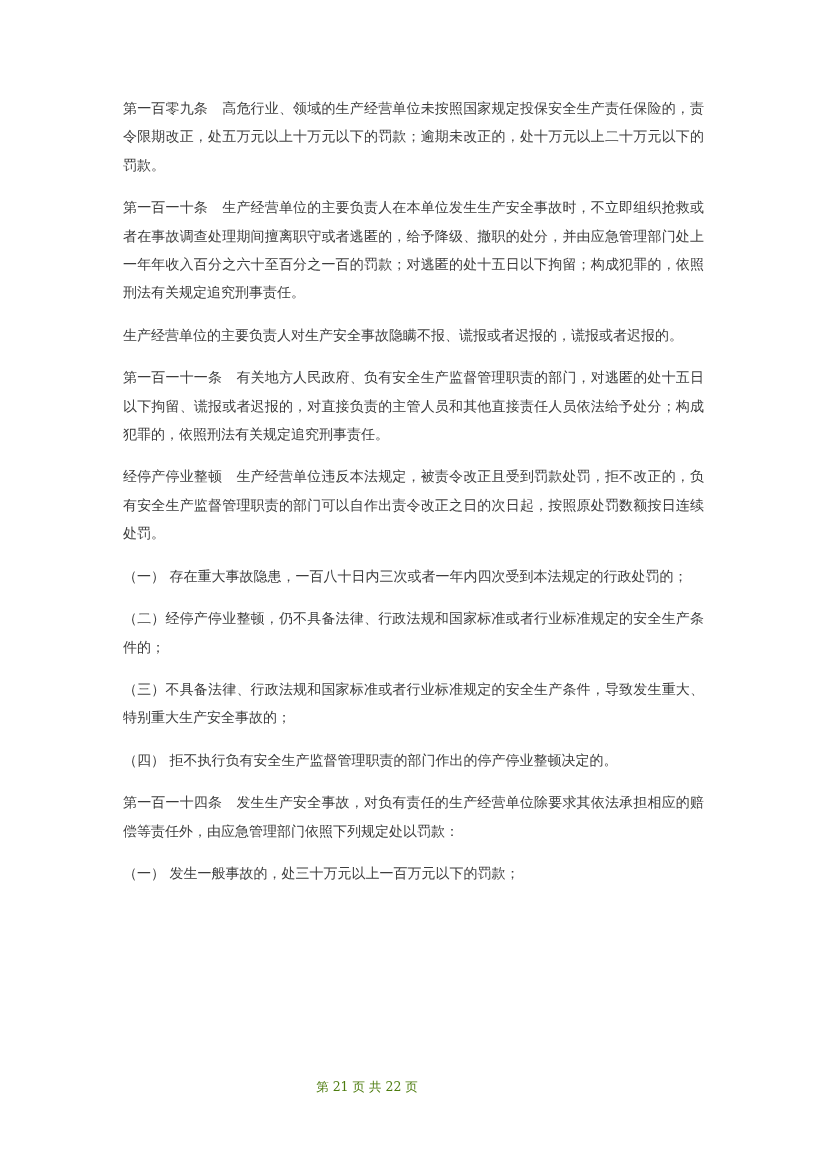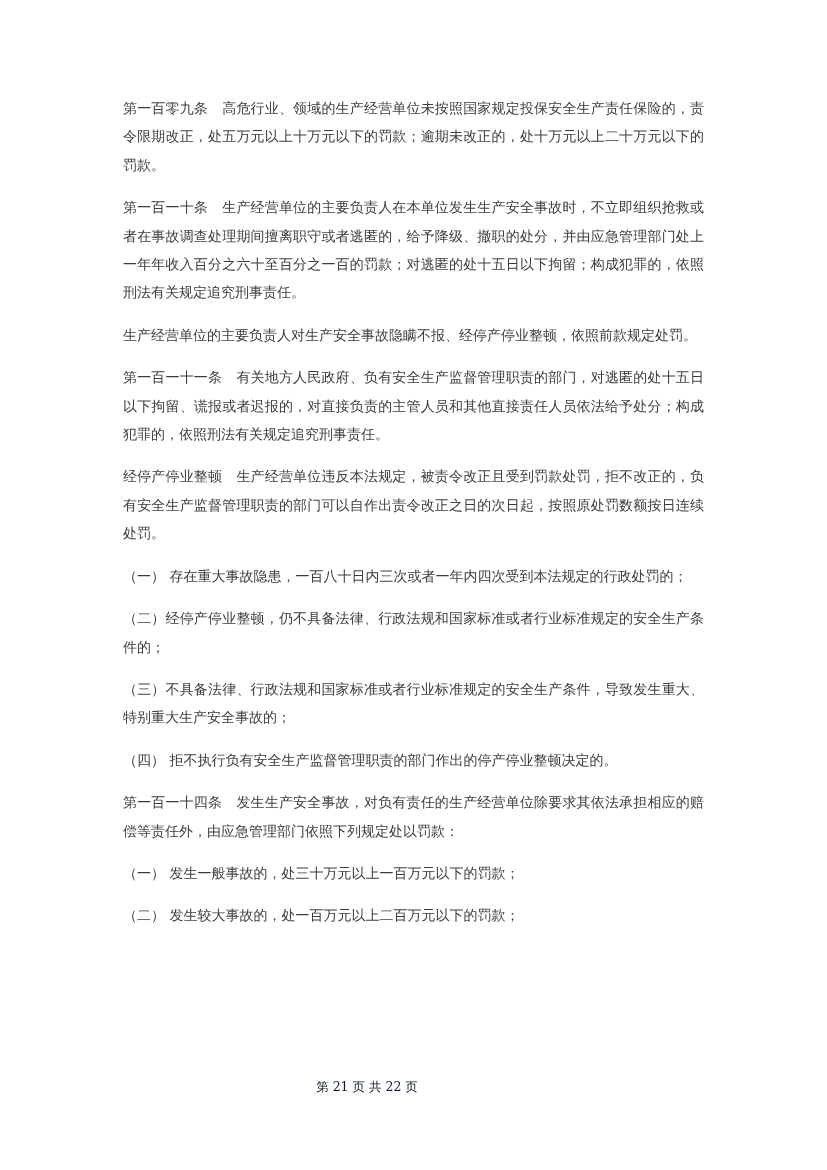--- a/index.html
+++ b/index.html
@@ -31,37 +31,36 @@
     word-break: break-all;
   }
   .footer {
     position: absolute;
     left: 0;
     top: 1078px;
     width: 734px;
     text-align: center;
     font-size: 12.5px;
     line-height: 18px;
-    color: #0f172a;
+    color: #4d7c0f;
   }
 </style>
 </head>
 <body>
 
 <div class="page">
   <div class="content">
     <p class="para">第一百零九条　高危行业、领域的生产经营单位未按照国家规定投保安全生产责任保险的，责令限期改正，处五万元以上十万元以下的罚款；逾期未改正的，处十万元以上二十万元以下的罚款。</p>
     <p class="para">第一百一十条　生产经营单位的主要负责人在本单位发生生产安全事故时，不立即组织抢救或者在事故调查处理期间擅离职守或者逃匿的，给予降级、撤职的处分，并由应急管理部门处上一年年收入百分之六十至百分之一百的罚款；对逃匿的处十五日以下拘留；构成犯罪的，依照刑法有关规定追究刑事责任。</p>
-    <p class="para">生产经营单位的主要负责人对生产安全事故隐瞒不报、经停产停业整顿，依照前款规定处罚。</p>
+    <p class="para">生产经营单位的主要负责人对生产安全事故隐瞒不报、谎报或者迟报的，谎报或者迟报的。</p>
     <p class="para">第一百一十一条　有关地方人民政府、负有安全生产监督管理职责的部门，对逃匿的处十五日以下拘留、谎报或者迟报的，对直接负责的主管人员和其他直接责任人员依法给予处分；构成犯罪的，依照刑法有关规定追究刑事责任。</p>
     <p class="para">经停产停业整顿　生产经营单位违反本法规定，被责令改正且受到罚款处罚，拒不改正的，负有安全生产监督管理职责的部门可以自作出责令改正之日的次日起，按照原处罚数额按日连续处罚。</p>
     <p class="para">（一） 存在重大事故隐患，一百八十日内三次或者一年内四次受到本法规定的行政处罚的；</p>
     <p class="para">（二）经停产停业整顿，仍不具备法律、行政法规和国家标准或者行业标准规定的安全生产条件的；</p>
     <p class="para">（三）不具备法律、行政法规和国家标准或者行业标准规定的安全生产条件，导致发生重大、特别重大生产安全事故的；</p>
     <p class="para">（四） 拒不执行负有安全生产监督管理职责的部门作出的停产停业整顿决定的。</p>
     <p class="para">第一百一十四条　发生生产安全事故，对负有责任的生产经营单位除要求其依法承担相应的赔偿等责任外，由应急管理部门依照下列规定处以罚款：</p>
     <p class="para">（一） 发生一般事故的，处三十万元以上一百万元以下的罚款；</p>
-    <p class="para">（二） 发生较大事故的，处一百万元以上二百万元以下的罚款；</p>
   </div>
   <div class="footer">
     <span>第 21 页 共 22 页</span>
   </div>
 </div>
 
 </body></html>

